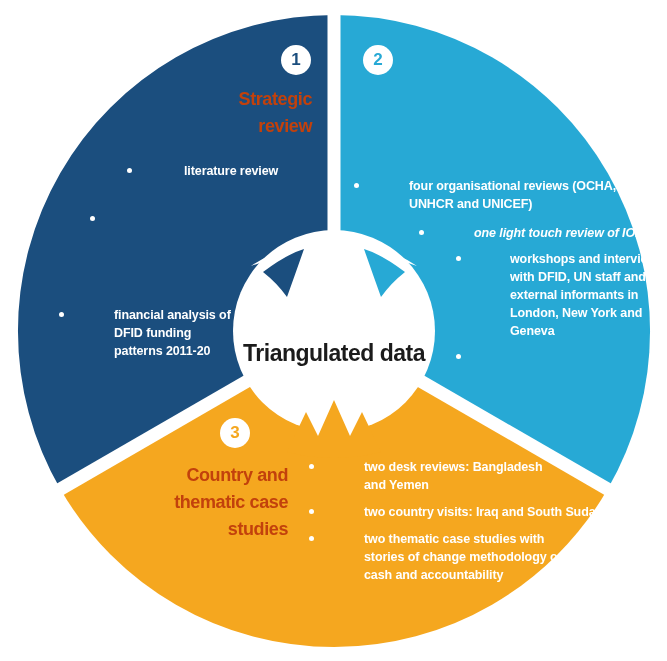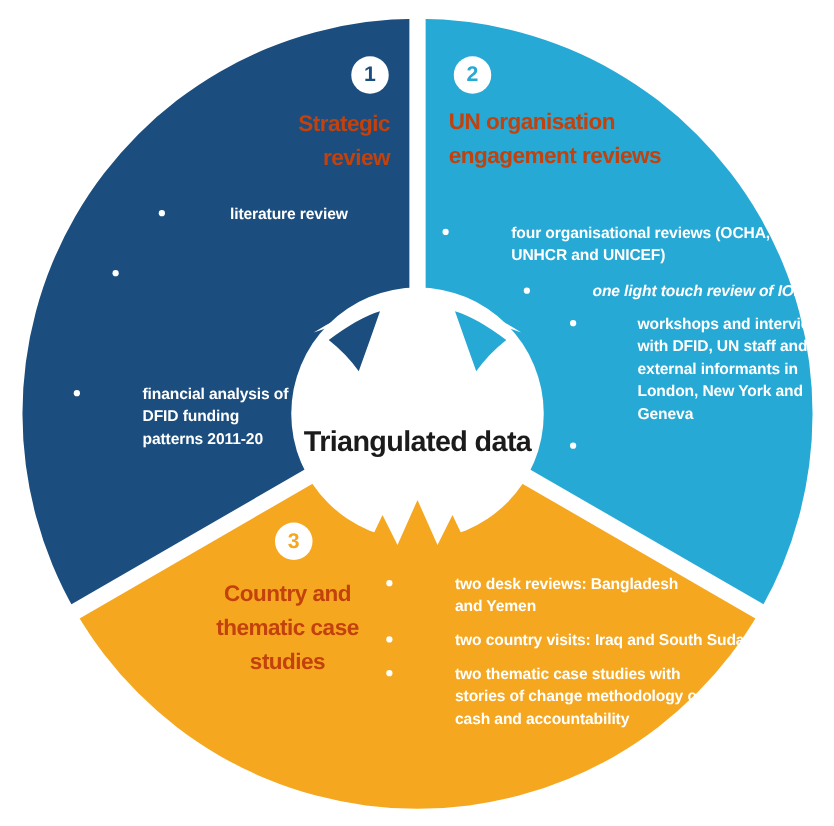--- a/index.html
+++ b/index.html
@@ -73,37 +73,36 @@
   <div class="bullet-text" style="left:144px;top:162px;width:130px;">literature review</div>
 
   <span class="dot" style="left:90px;top:216px;"></span>
 
   <span class="dot" style="left:59px;top:312px;"></span>
   <div class="bullet-text" style="left:74px;top:306px;width:128px;">financial analysis of DFID funding patterns 2011-20</div>
 
   <div class="badge s2" style="left:363px;top:45px;">
     <span>2</span>
   </div>
-  <div class="seg-title" style="left:359px;top:84px;width:178px;">UN organisation engagement reviews</div>
 
   <span class="dot" style="left:354px;top:183px;"></span>
   <div class="bullet-text" style="left:369px;top:177px;width:250px;">four organisational reviews (OCHA, WFP, UNHCR and UNICEF)</div>
 
   <span class="dot" style="left:419px;top:230px;"></span>
   <div class="bullet-text" style="left:434px;top:224px;width:210px;font-style:italic;">one light touch review of IOM</div>
 
   <span class="dot" style="left:456px;top:256px;"></span>
   <div class="bullet-text" style="left:470px;top:250px;width:168px;">workshops and interviews with DFID, UN staff and external informants in London, New York and Geneva</div>
 
   <span class="dot" style="left:456px;top:354px;"></span>
 
   <div class="badge s3" style="left:220px;top:418px;">
     <span>3</span>
   </div>
-  <div class="seg-title" style="left:155px;top:462px;width:150px;text-align:center;">Country and thematic case studies</div>
+  <div class="seg-title" style="left:138px;top:462px;width:150px;text-align:right;">Country and thematic case studies</div>
 
   <span class="dot" style="left:309px;top:464px;"></span>
   <div class="bullet-text" style="left:324px;top:458px;width:200px;">two desk reviews: Bangladesh and Yemen</div>
 
   <span class="dot" style="left:309px;top:509px;"></span>
   <div class="bullet-text" style="left:324px;top:503px;width:255px;">two country visits: Iraq and South Sudan</div>
 
   <span class="dot" style="left:309px;top:536px;"></span>
   <div class="bullet-text" style="left:324px;top:530px;width:210px;">two thematic case studies with stories of change methodology on cash and accountability</div>
 

